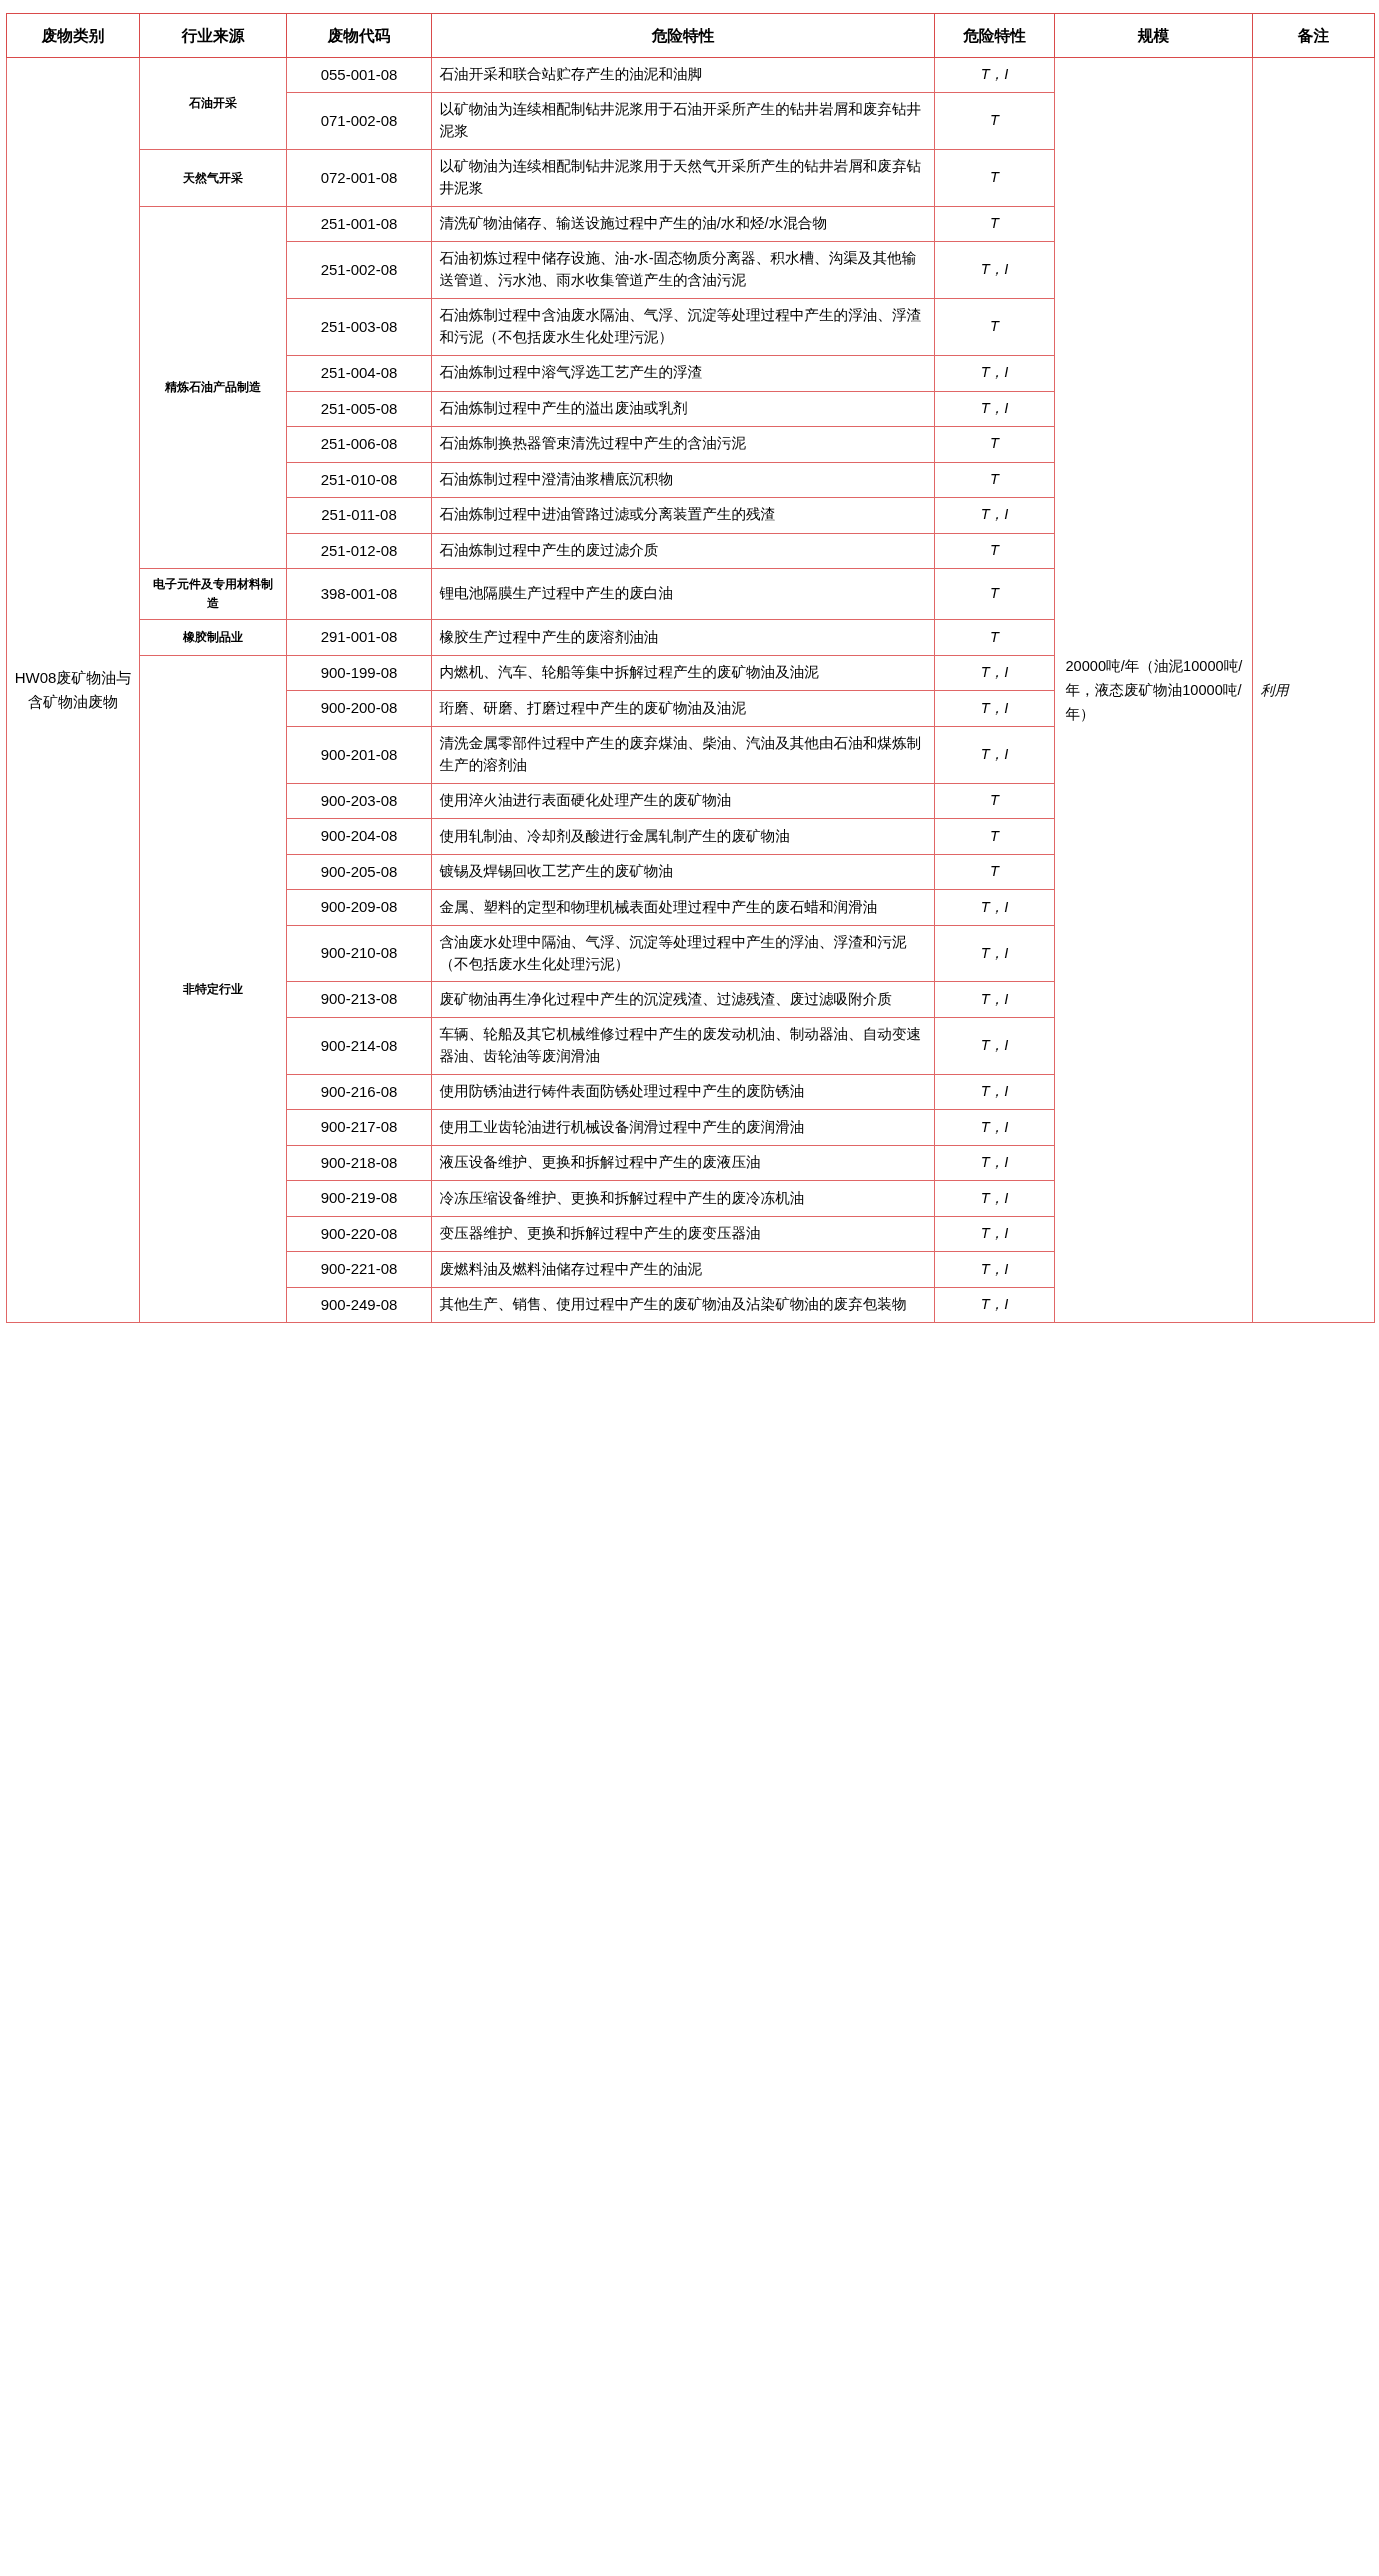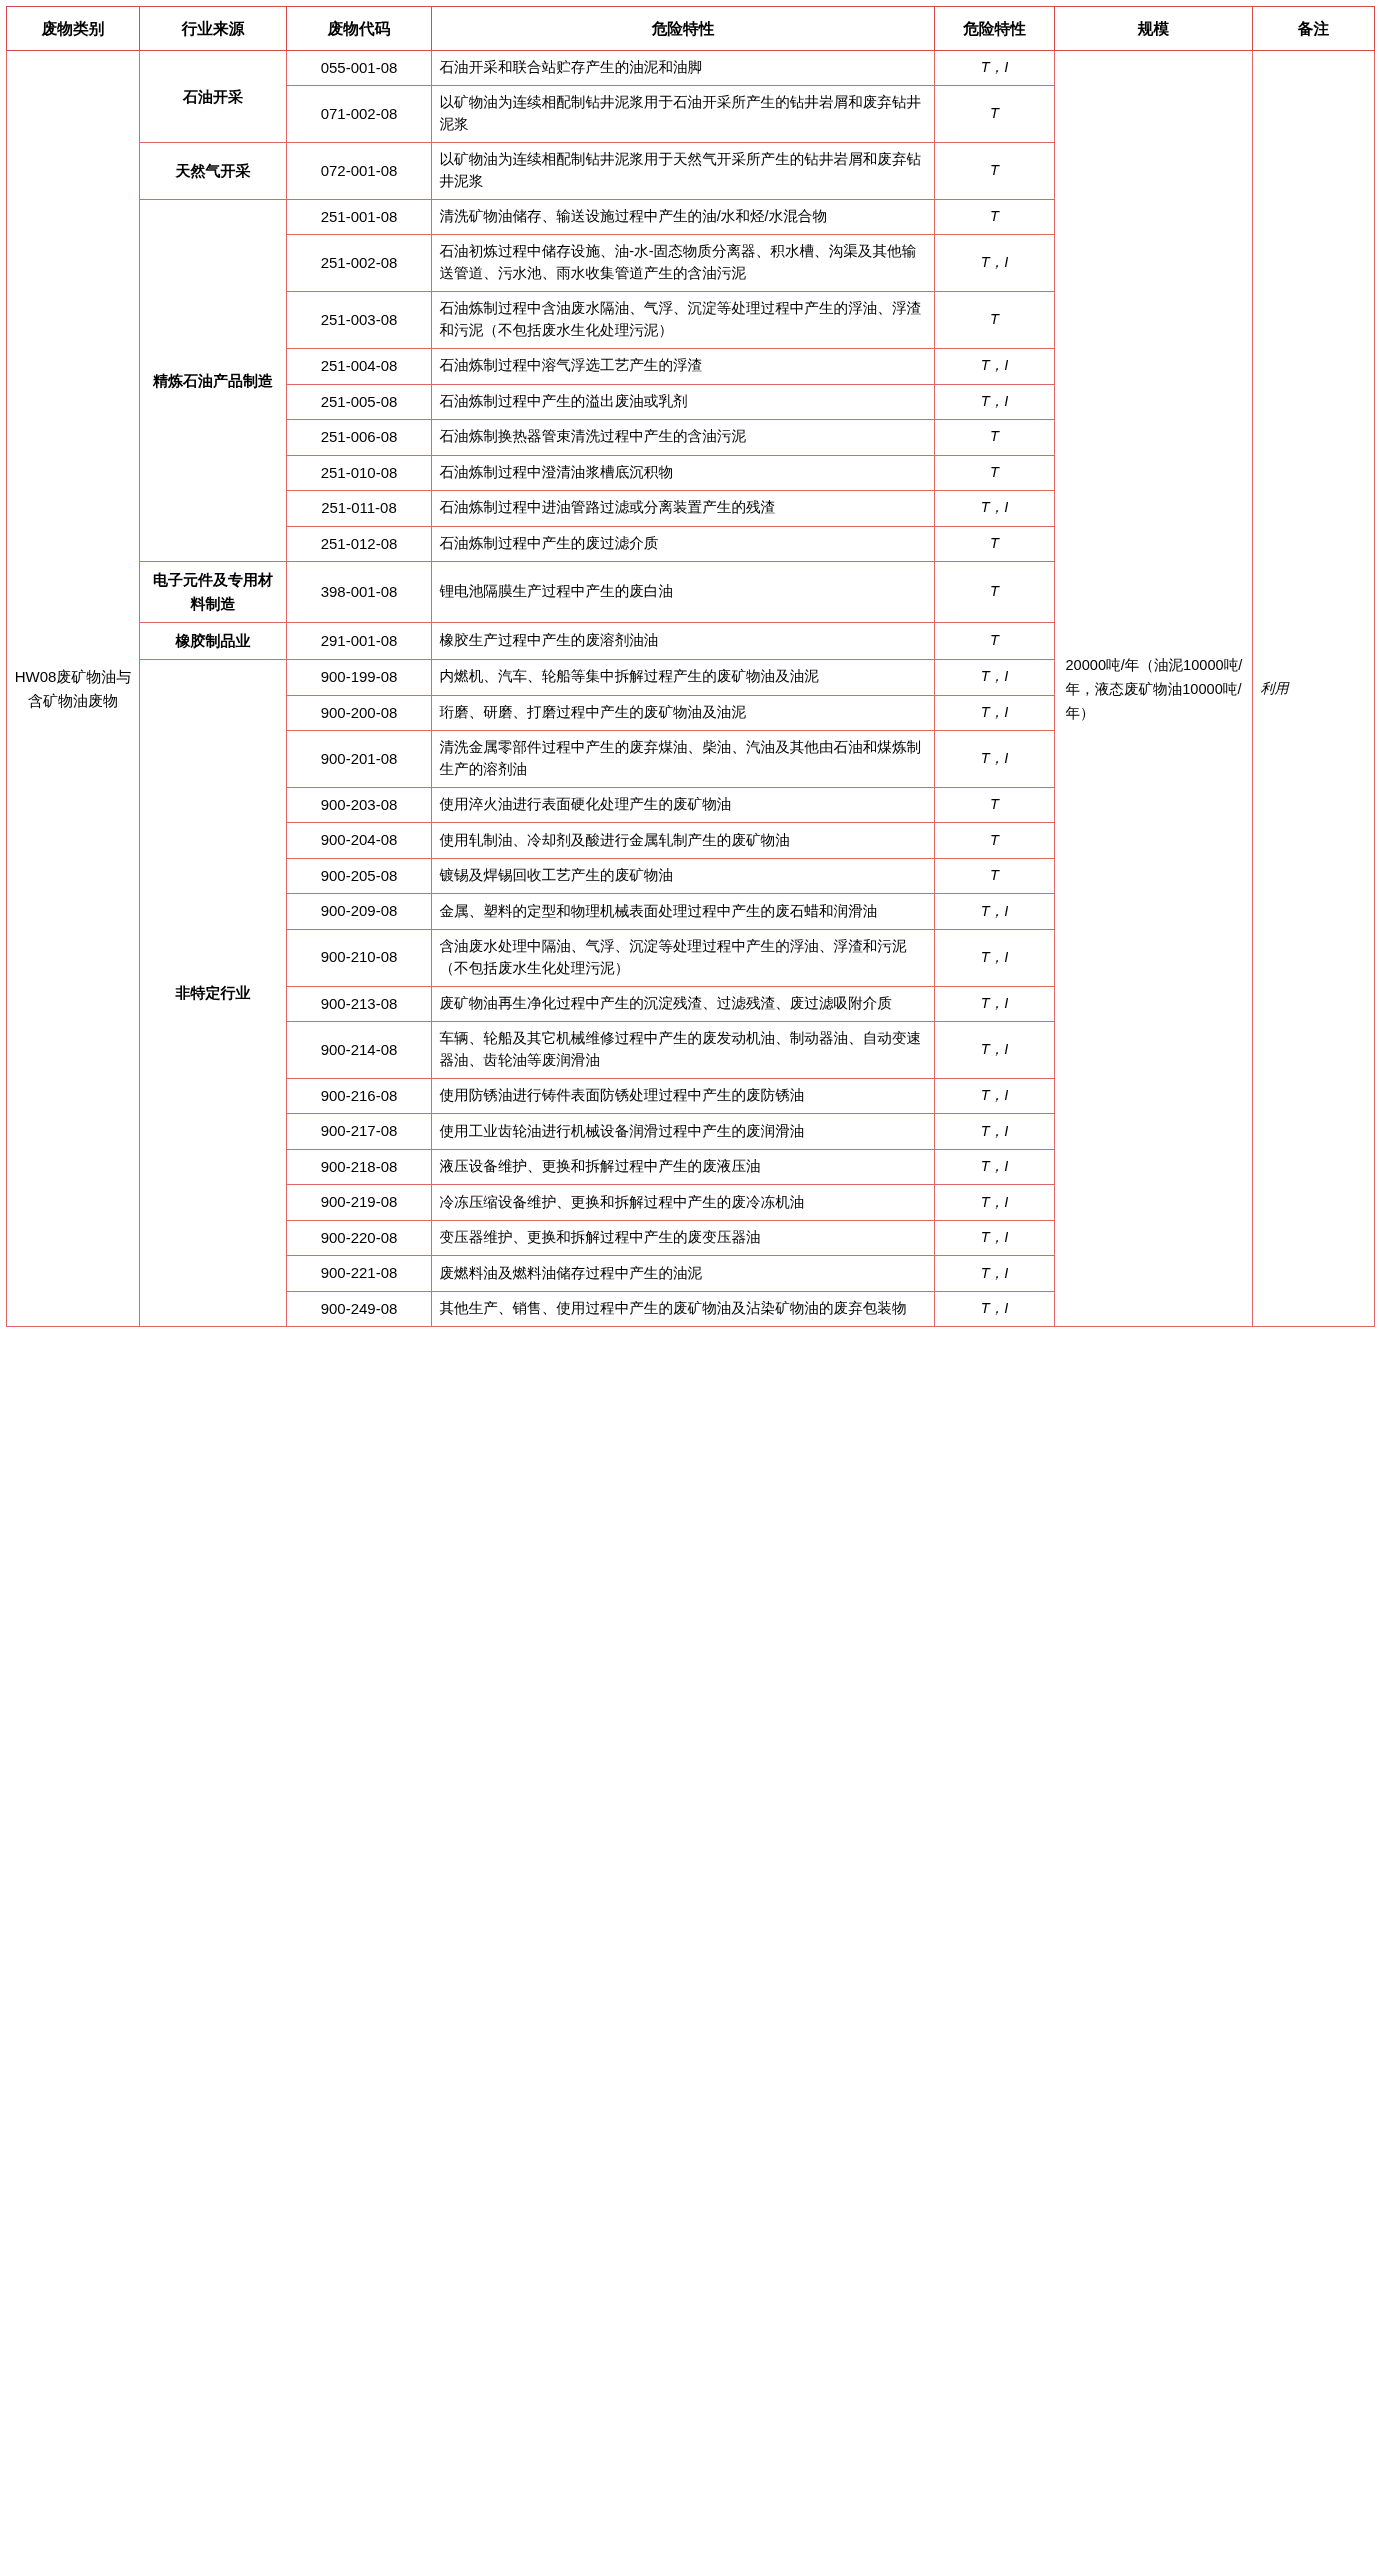--- a/index.html
+++ b/index.html
@@ -9,20 +9,21 @@
   }
   body {
     font-family: "Liberation Sans", "DejaVu Sans", sans-serif;
     color: #000000;
     width: 1380px;
   }
   .sheet {
     width: 1364px;
     box-sizing: border-box;
     padding: 6px 6px 6px 6px;
+    margin-top: 7px;
   }
   table.waste-table {
     border-collapse: collapse;
     table-layout: fixed;
     width: 1368px;
     margin: 0 auto;
   }
   table.waste-table col.c-category { width: 133px; }
   table.waste-table col.c-industry { width: 147px; }
   table.waste-table col.c-code { width: 145px; }
@@ -49,21 +50,21 @@
   table.waste-table td.category-cell {
     font-weight: normal;
     text-align: center;
     font-size: 15px;
     line-height: 1.6;
     padding: 4.5px 6px;
   }
   table.waste-table td.industry-cell {
     font-weight: bold;
     text-align: center;
-    font-size: 15px;
+    font-size: 12px;
     line-height: 1.6;
   }
   table.waste-table td.code-cell {
     text-align: center;
     font-size: 15px;
     white-space: nowrap;
   }
   table.waste-table td.waste-cell {
     text-align: left;
     font-size: 14.6px;

